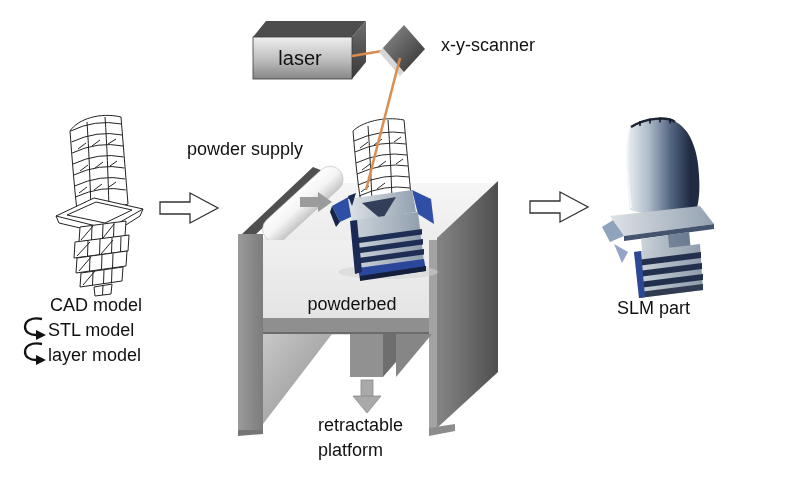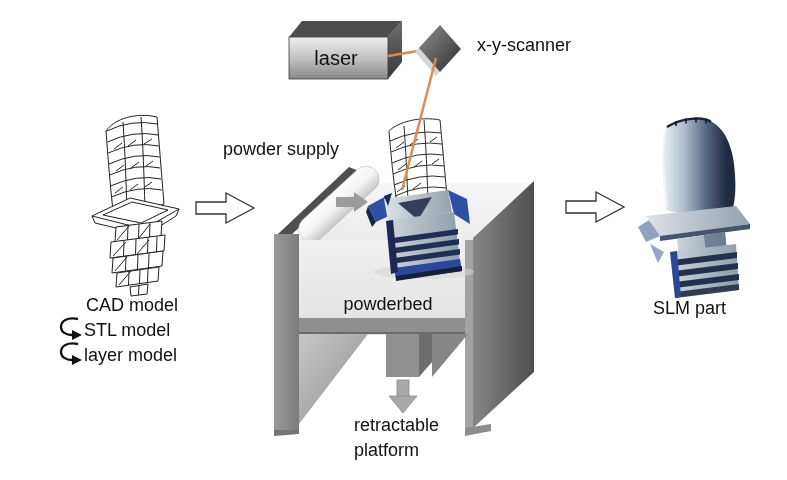--- a/index.html
+++ b/index.html
@@ -1,17 +1,17 @@
 <!DOCTYPE html>
 <html><head>
 <meta charset="utf-8">
 <style>
   html,body{margin:0;padding:0;background:#ffffff;}
   .stage{position:relative;width:749px;height:480px;background:#ffffff;overflow:hidden;
-         font-family:"Liberation Sans",sans-serif;margin-left:36px;}
+         font-family:"Liberation Sans",sans-serif;}
   .stage svg{display:block;}
   text{font-family:"Liberation Sans",sans-serif;fill:#111111;}
   .lbl{font-size:18px;}
   .lbl-big{font-size:20px;}
 </style>
 </head>
 <body>
 
 <div class="stage">
 <svg width="787" height="480" viewBox="0 0 787 480">

